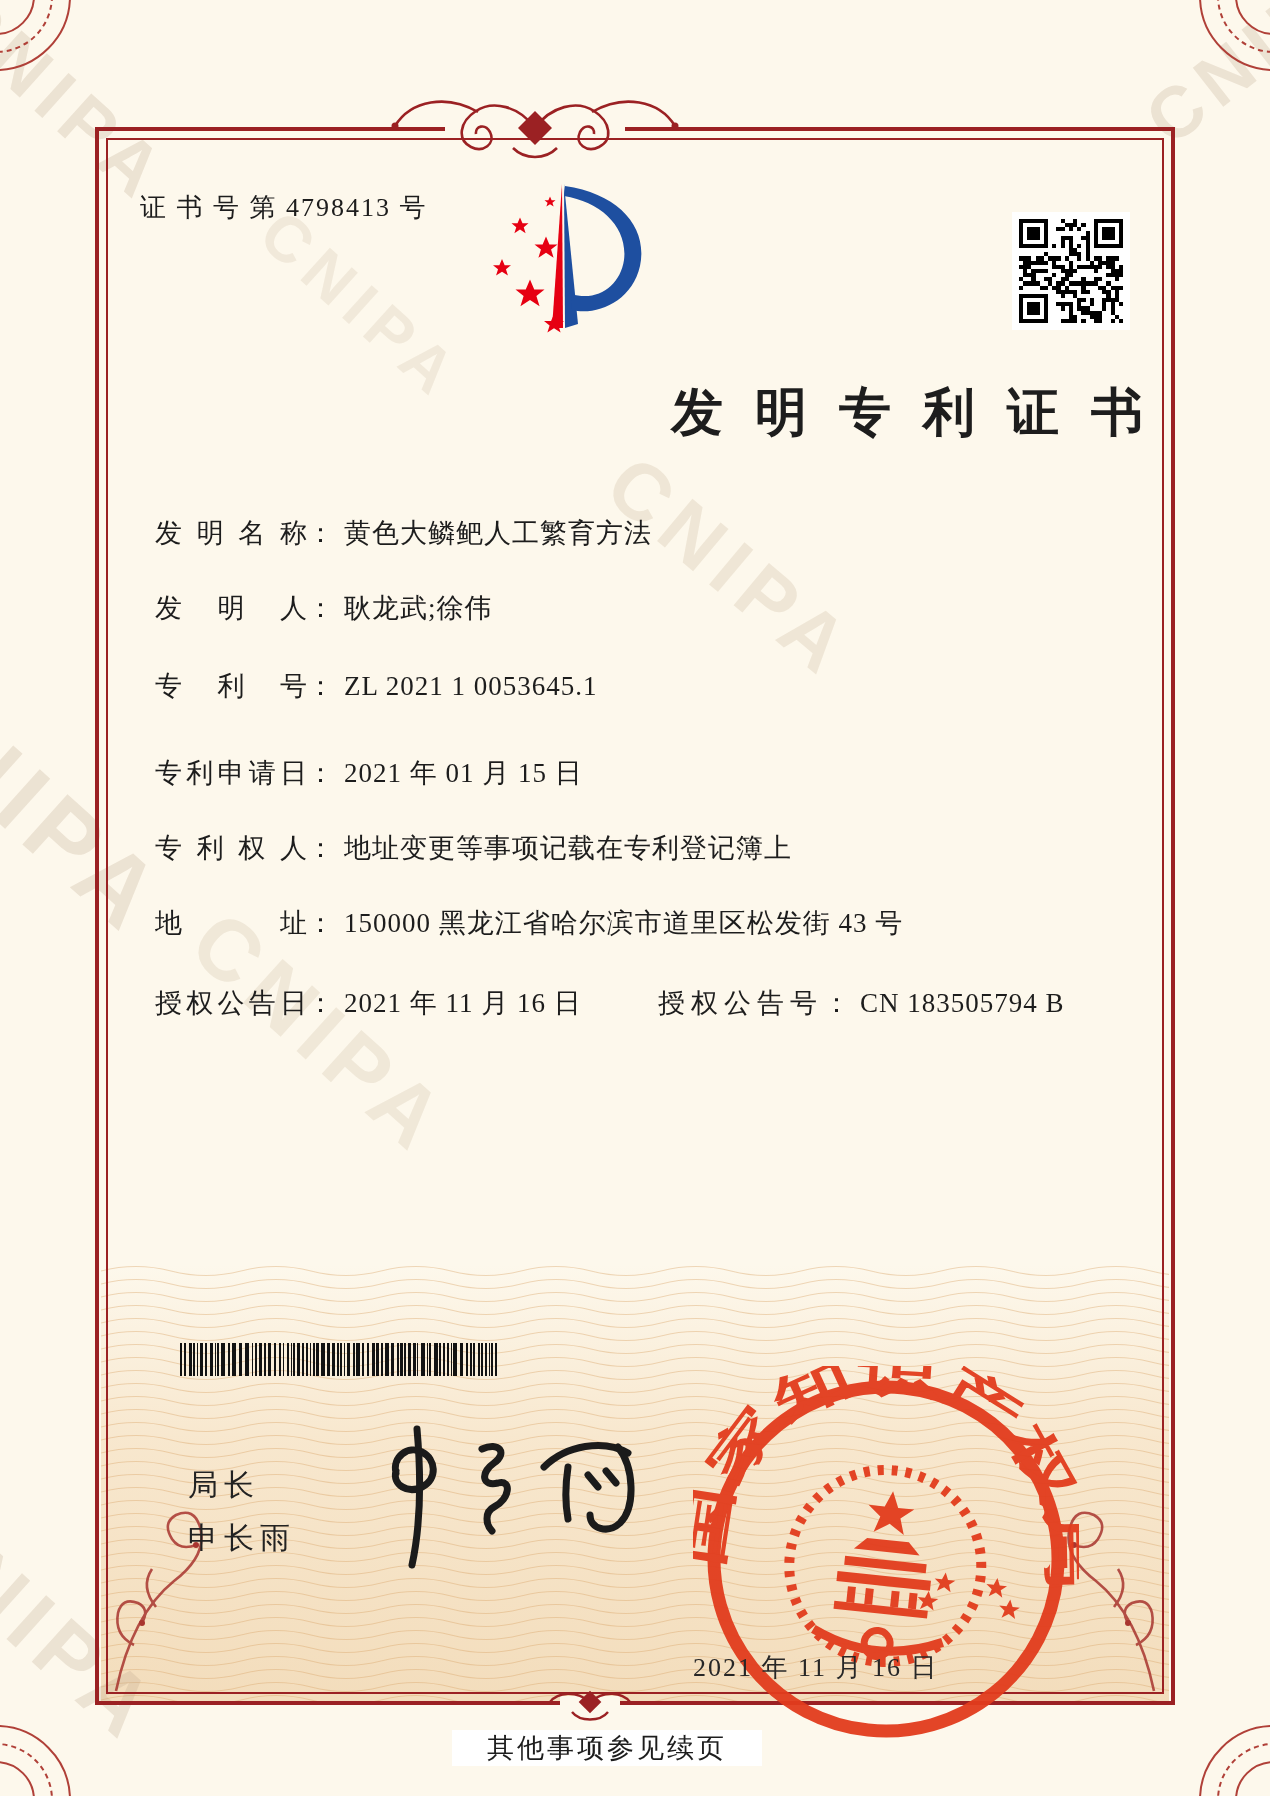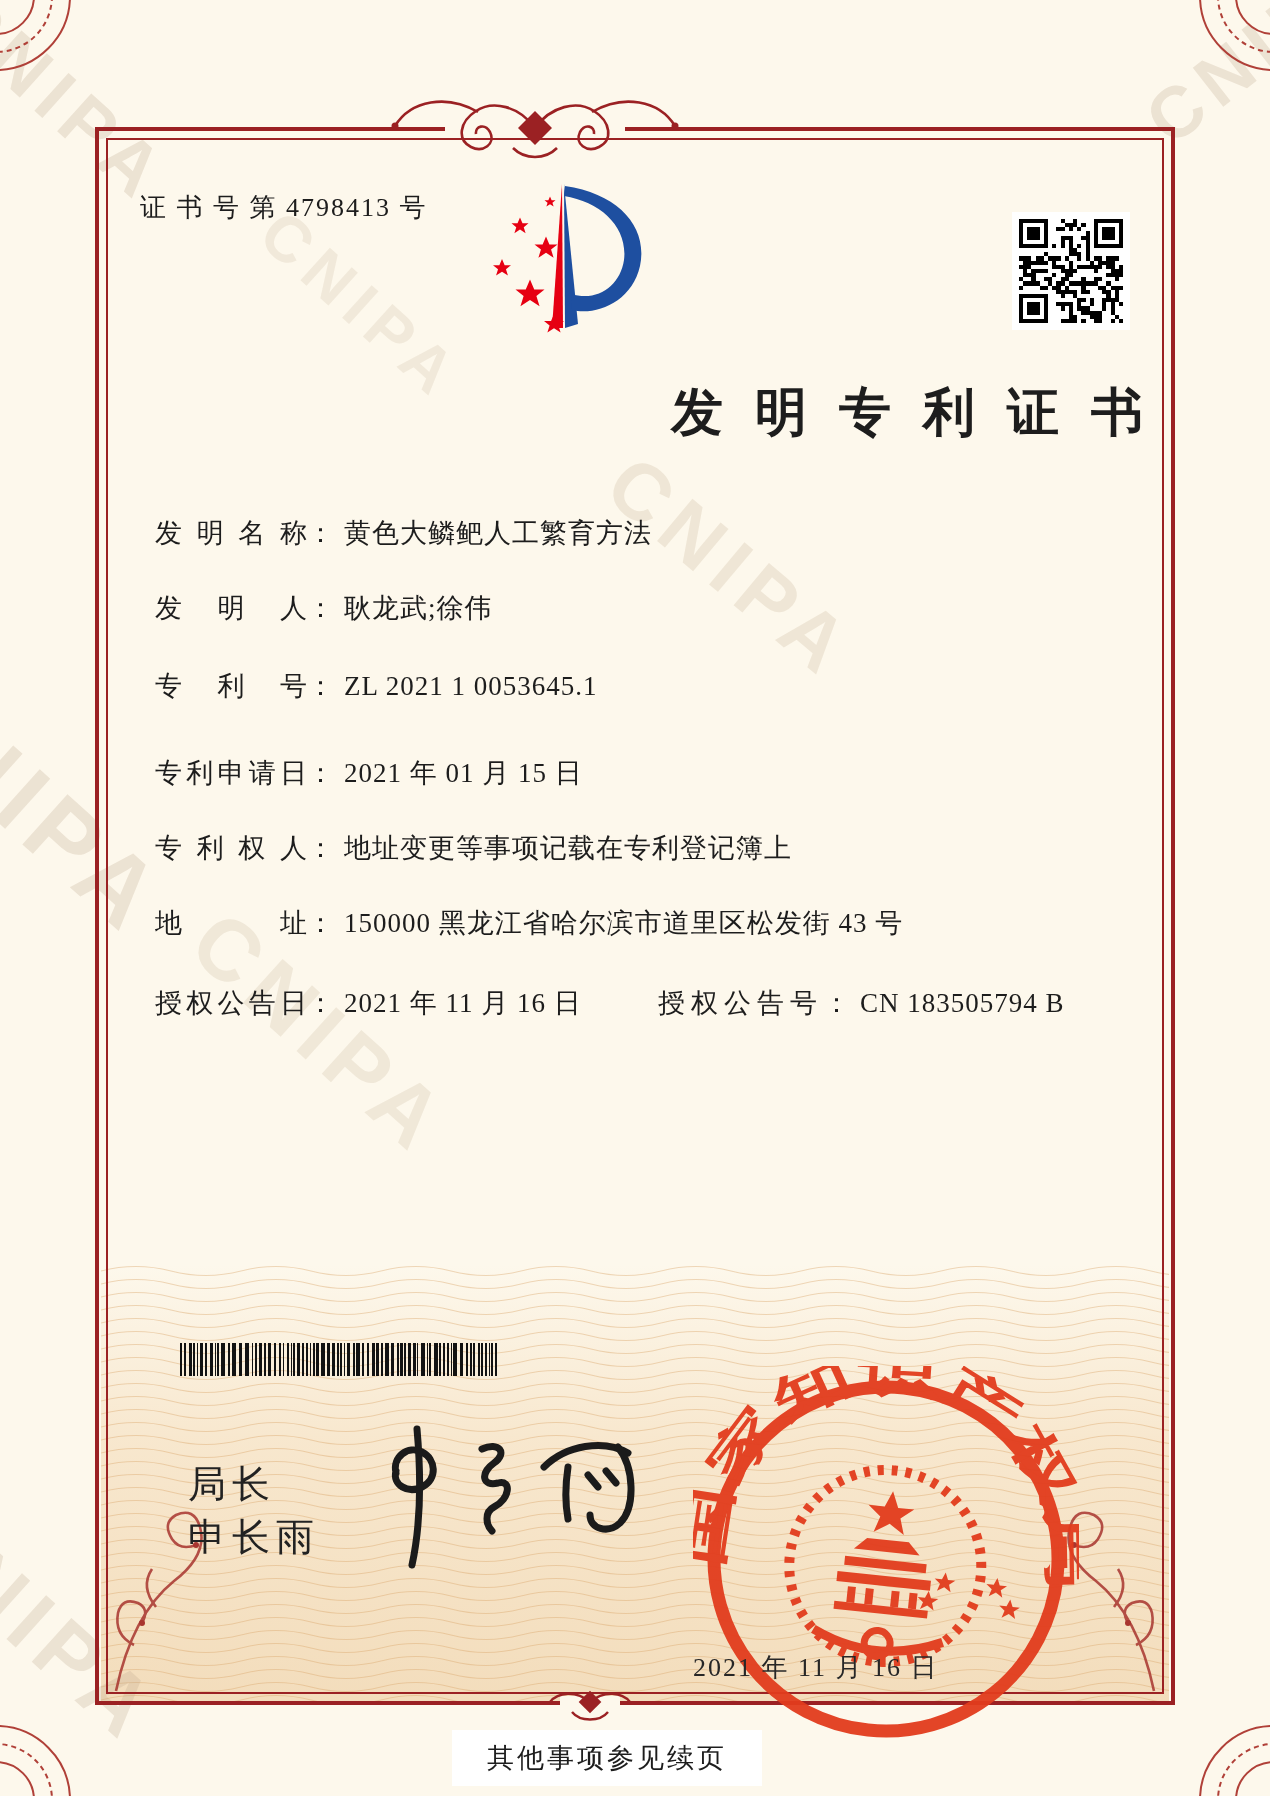--- a/index.html
+++ b/index.html
@@ -33,29 +33,29 @@
   .flabel{display:inline-block;width:152px;text-align:justify;text-align-last:justify;}
   .fcolon{display:inline-block;}
   .fvalue{display:inline-block;padding-left:10px;letter-spacing:1px;text-align:center;}
   
   .bodytext{position:absolute;left:127px;top:1022px;width:918px;z-index:5;
     font-size:26px;line-height:38px;text-align:justify;letter-spacing:1.6px;}
   .bodytext p{margin:0;text-indent:2em;}
   
   .barcode{position:absolute;left:180px;top:1343px;z-index:5;}
   .signer{position:absolute;left:188px;top:1458px;z-index:5;
-    font-family:"Liberation Sans","DejaVu Sans",sans-serif;font-size:38px;line-height:53px;
+    font-family:"Liberation Sans","DejaVu Sans",sans-serif;font-size:30px;line-height:53px;
     letter-spacing:6px;color:#222;}
   .signature{position:absolute;left:362px;top:1415px;z-index:6;}
   .seal{position:absolute;left:693px;top:1366px;z-index:6;opacity:.95;}
   .sealdate{position:absolute;left:693px;top:1650px;z-index:7;font-size:26px;
     letter-spacing:2px;color:#272727;white-space:nowrap;}
   .pageinfo{position:absolute;left:130px;top:1646px;width:965px;text-align:center;
     font-size:24px;letter-spacing:2px;z-index:5;}
-  .footnote{position:absolute;left:452px;top:1730px;width:310px;height:56px;background:#ffffff;
+  .footnote{position:absolute;left:452px;top:1730px;width:310px;height:36px;background:#ffffff;
     z-index:5;display:flex;align-items:center;justify-content:center;font-size:27px;letter-spacing:3px;}
   
   .orn{position:absolute;z-index:4;}
   .corner-lace{position:absolute;z-index:2;}
 </style>
 </head>
 <body>
 
 <div class="page">
 

